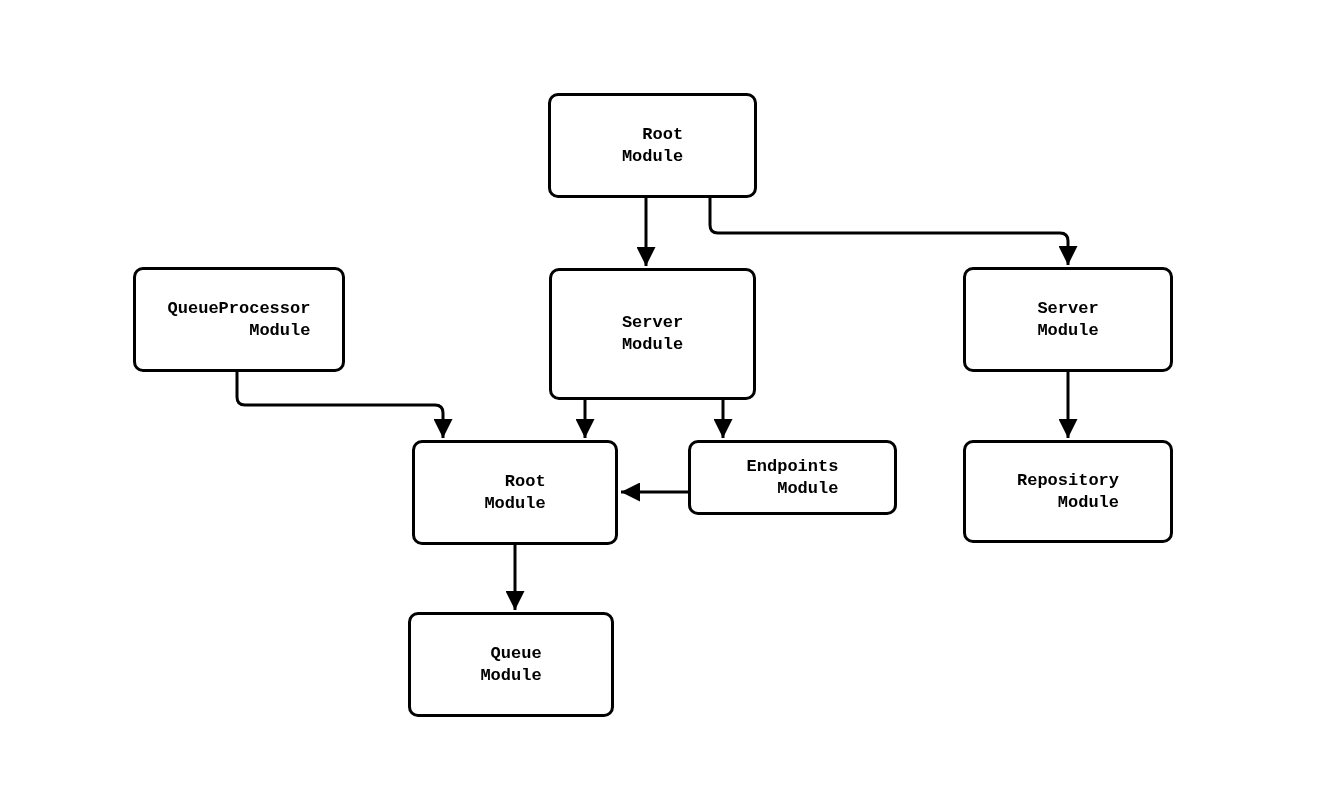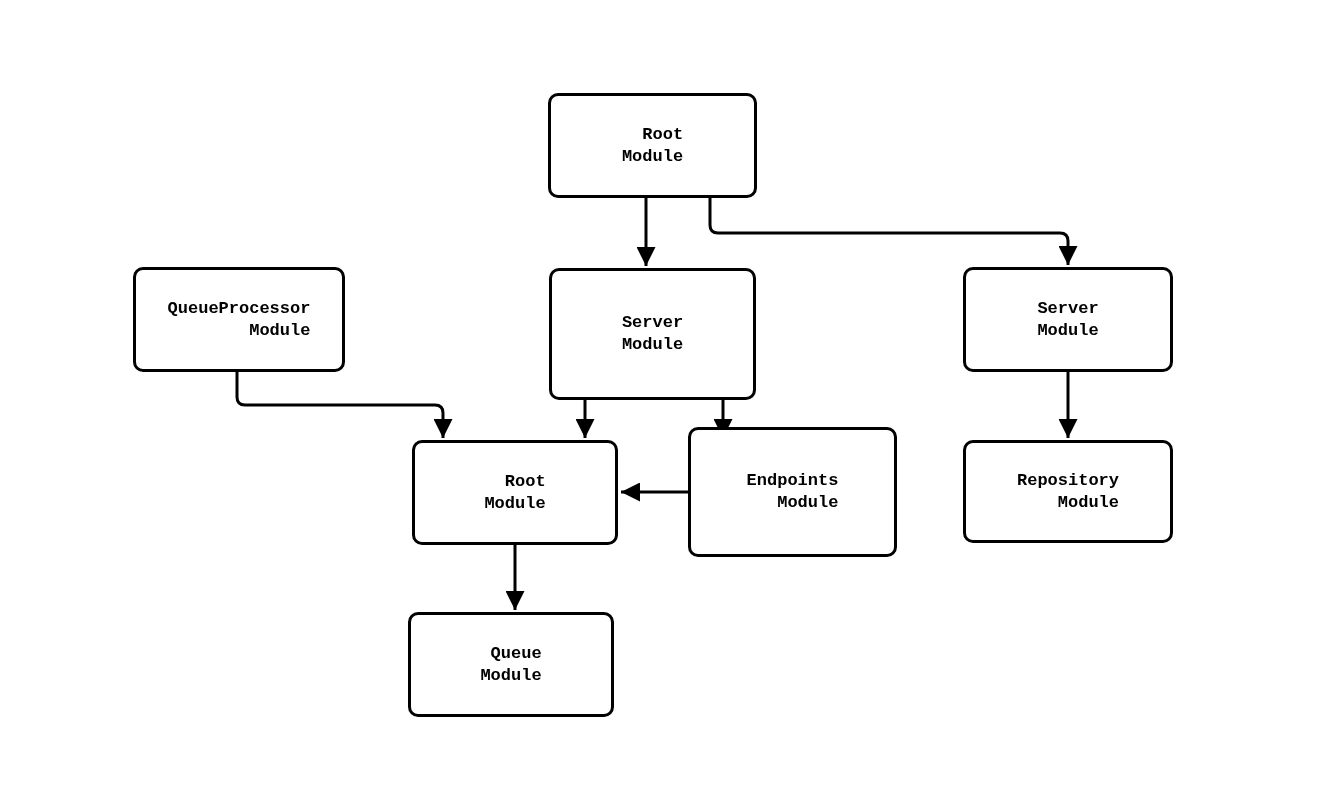--- a/index.html
+++ b/index.html
@@ -40,21 +40,21 @@
     font-size: 17px;
     line-height: 22px;
     color: #000000;
   }
   
   #node-root        { left: 548px; top:  93px; width: 209px; height: 105px; }
   #node-queueproc   { left: 133px; top: 267px; width: 212px; height: 105px; }
   #node-server      { left: 549px; top: 268px; width: 207px; height: 132px; }
   #node-global      { left: 963px; top: 267px; width: 210px; height: 105px; }
   #node-core        { left: 412px; top: 440px; width: 206px; height: 105px; }
-  #node-endpoints   { left: 688px; top: 427px; width: 209px; height: 130px; }
+  #node-endpoints   { left: 688px; top: 440px; width: 209px; height: 75px; }
   #node-repository  { left: 963px; top: 440px; width: 210px; height: 103px; }
   #node-queue       { left: 408px; top: 612px; width: 206px; height: 105px; }
   .edge {
     fill: none;
     stroke: #000000;
     stroke-width: 3;
   }
 </style>
 </head>
 <body>

